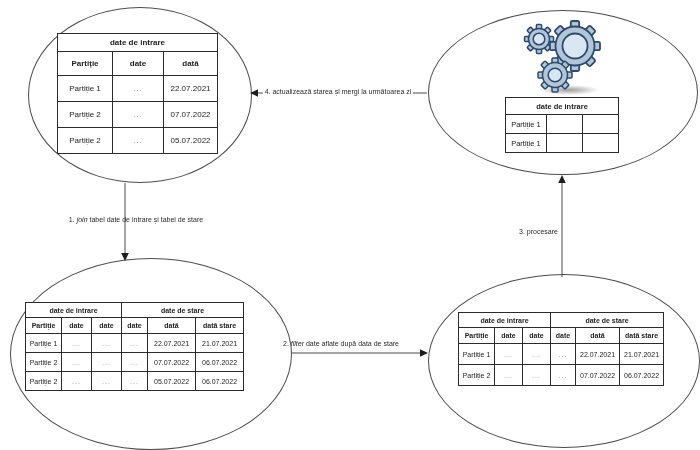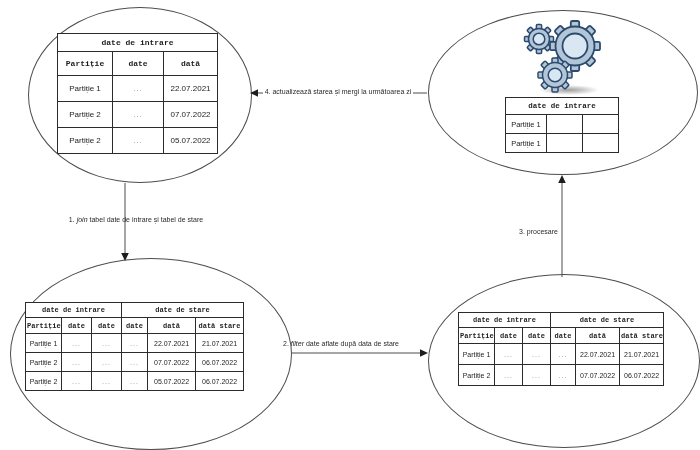--- a/index.html
+++ b/index.html
@@ -20,21 +20,21 @@
   svg.connectors { position: absolute; left: 0; top: 0; }
 
   table.tbl {
     position: absolute; border-collapse: collapse; table-layout: fixed;
     background: #ffffff;
   }
   table.tbl td, table.tbl th {
     border: 1px solid #2b2b2b; text-align: center; vertical-align: middle;
     padding: 0 1px; overflow: hidden; white-space: nowrap; font-weight: normal;
   }
-  table.tbl .grp, table.tbl th { font-weight: bold; font-family: Liberation Mono, monospace; }
+  table.tbl .grp, table.tbl th { font-weight: bold; }
   .dots { color: #8a8a8a; letter-spacing: 1px; }
 
   #tbl-tl { left: 57px; top: 33px; width: 160px; font-size: 8px; }
   #tbl-tl .grp-row  { height: 18px; }
   #tbl-tl .hdr-row  { height: 24px; }
   #tbl-tl .data-row { height: 26px; }
 
   #tbl-tr { left: 505px; top: 97px; width: 113px; font-size: 7.5px; }
   #tbl-tr .grp-row  { height: 17px; }
   #tbl-tr .data-row { height: 19px; }

